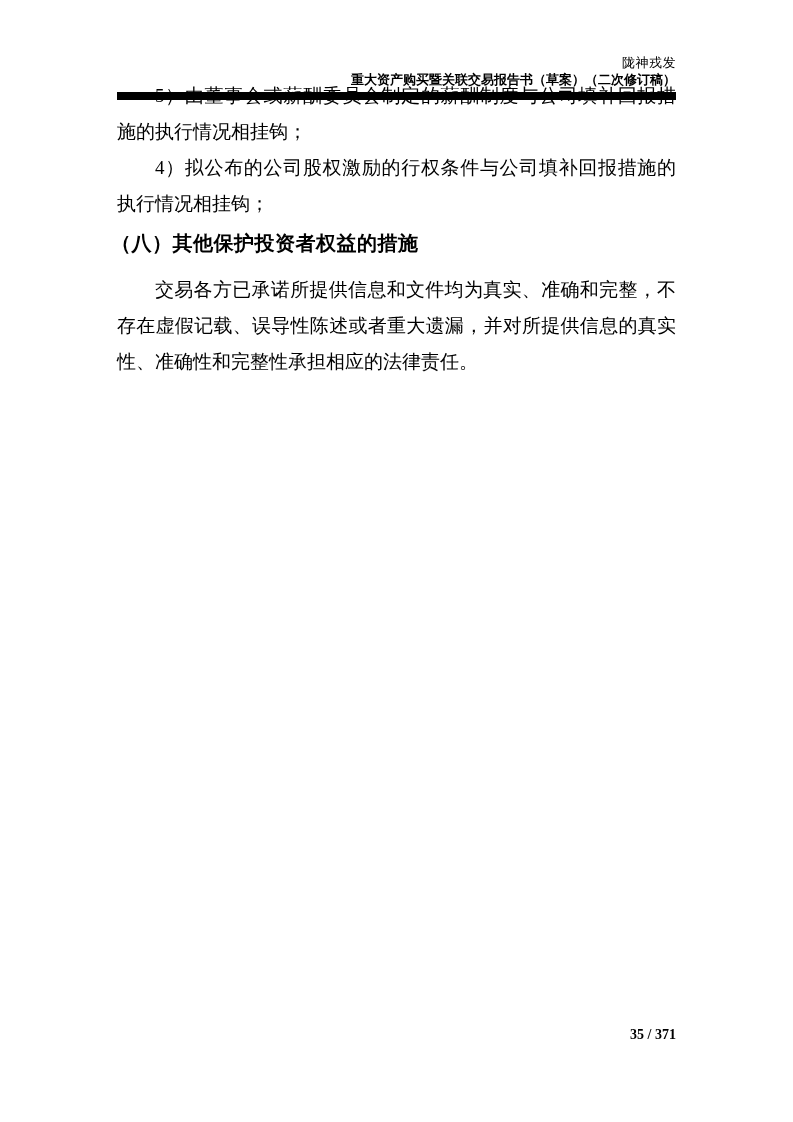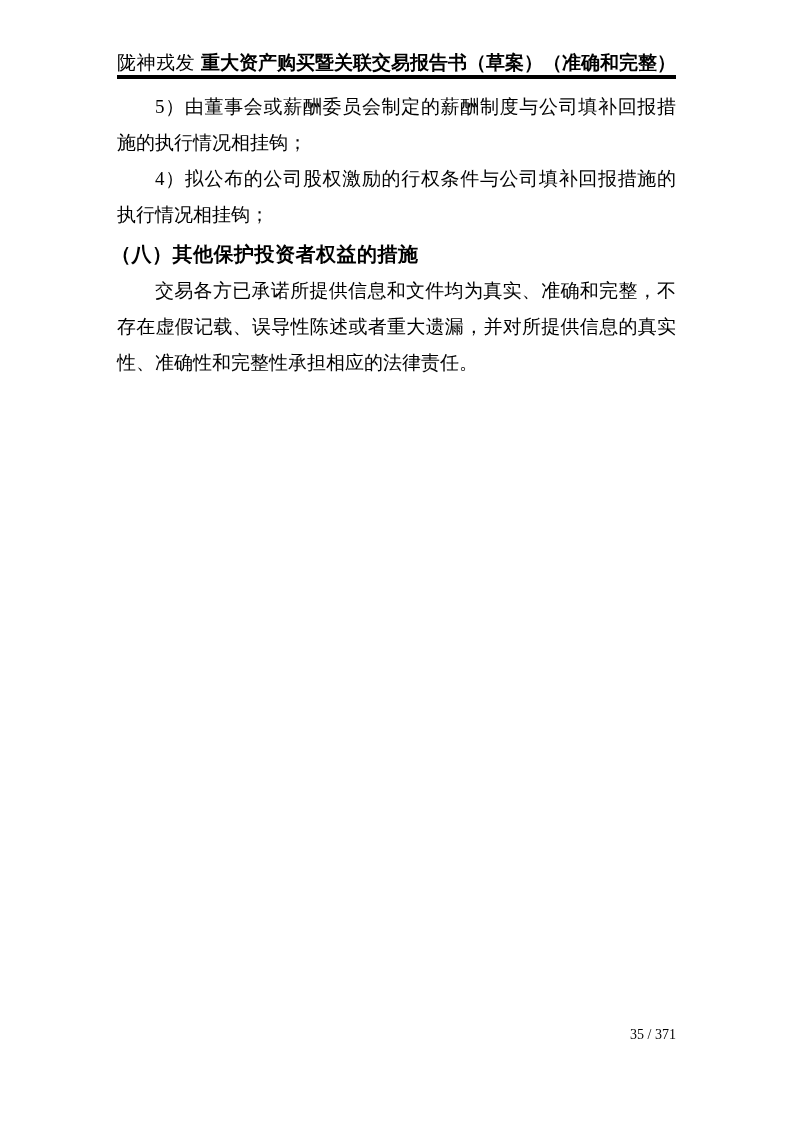--- a/index.html
+++ b/index.html
@@ -14,78 +14,79 @@
     font-family: "Liberation Serif", "DejaVu Serif", serif;
     overflow: hidden;
   }
   .page-header {
     position: absolute;
     top: 0;
     left: 117px;
     right: 117px;
     padding-top: 54px;
     padding-bottom: 4px;
-    border-bottom: 4px solid #000000;
+    border-bottom: 8px solid #000000;
     display: flex;
     justify-content: space-between;
     align-items: flex-end;
-    font-size: 19px;
+    font-size: 13px;
     line-height: 17px;
+    flex-direction: column;
   }
   .page-header .hdr-left {
     font-weight: normal;
     letter-spacing: 0.5px;
   }
   .page-header .hdr-right {
     font-weight: bold;
     letter-spacing: 0px;
   }
   .doc-body {
     position: absolute;
-    top: 81px;
+    top: 70px;
     left: 117px;
     right: 117px;
     padding-top: 8px;
   }
   .doc-body p.body-para {
     font-size: 19px;
     line-height: 36px;
     text-align: justify;
     text-indent: 2em;
     margin: 0;
   }
   .doc-body h2.section-heading {
     font-family: "Liberation Sans", "DejaVu Sans", sans-serif;
     font-size: 20px;
     font-weight: bold;
     line-height: 30px;
-    margin: 6px 0 4px 0;
+    margin: 6px 0 14px 0;
     margin-left: -6px; 
     letter-spacing: 0.5px;
   }
   .page-footer {
     position: absolute;
     left: 117px;
     right: 117px;
     bottom: 79px;
     text-align: right;
     font-size: 14px;
-    font-weight: normal;
+    font-weight: bold;
     line-height: 17px;
     margin-top: 20px;
   }
 </style>
 </head>
 <body>
 
 <div class="page">
 
   <div class="page-header">
     <span class="hdr-left">陇神戎发</span>
-    <span class="hdr-right">重大资产购买暨关联交易报告书（草案）（准确和完整）</span>
+    <span class="hdr-right">重大资产购买暨关联交易报告书（草案）（二次修订稿）</span>
   </div>
 
   <div class="doc-body">
     <p class="body-para">5）由董事会或薪酬委员会制定的薪酬制度与公司填补回报措施的执行情况相挂钩；</p>
     <p class="body-para">4）拟公布的公司股权激励的行权条件与公司填补回报措施的执行情况相挂钩；</p>
 
     <h2 class="section-heading">（八）其他保护投资者权益的措施</h2>
 
     <p class="body-para">交易各方已承诺所提供信息和文件均为真实、准确和完整，不存在虚假记载、误导性陈述或者重大遗漏，并对所提供信息的真实性、准确性和完整性承担相应的法律责任。</p>
   </div>

